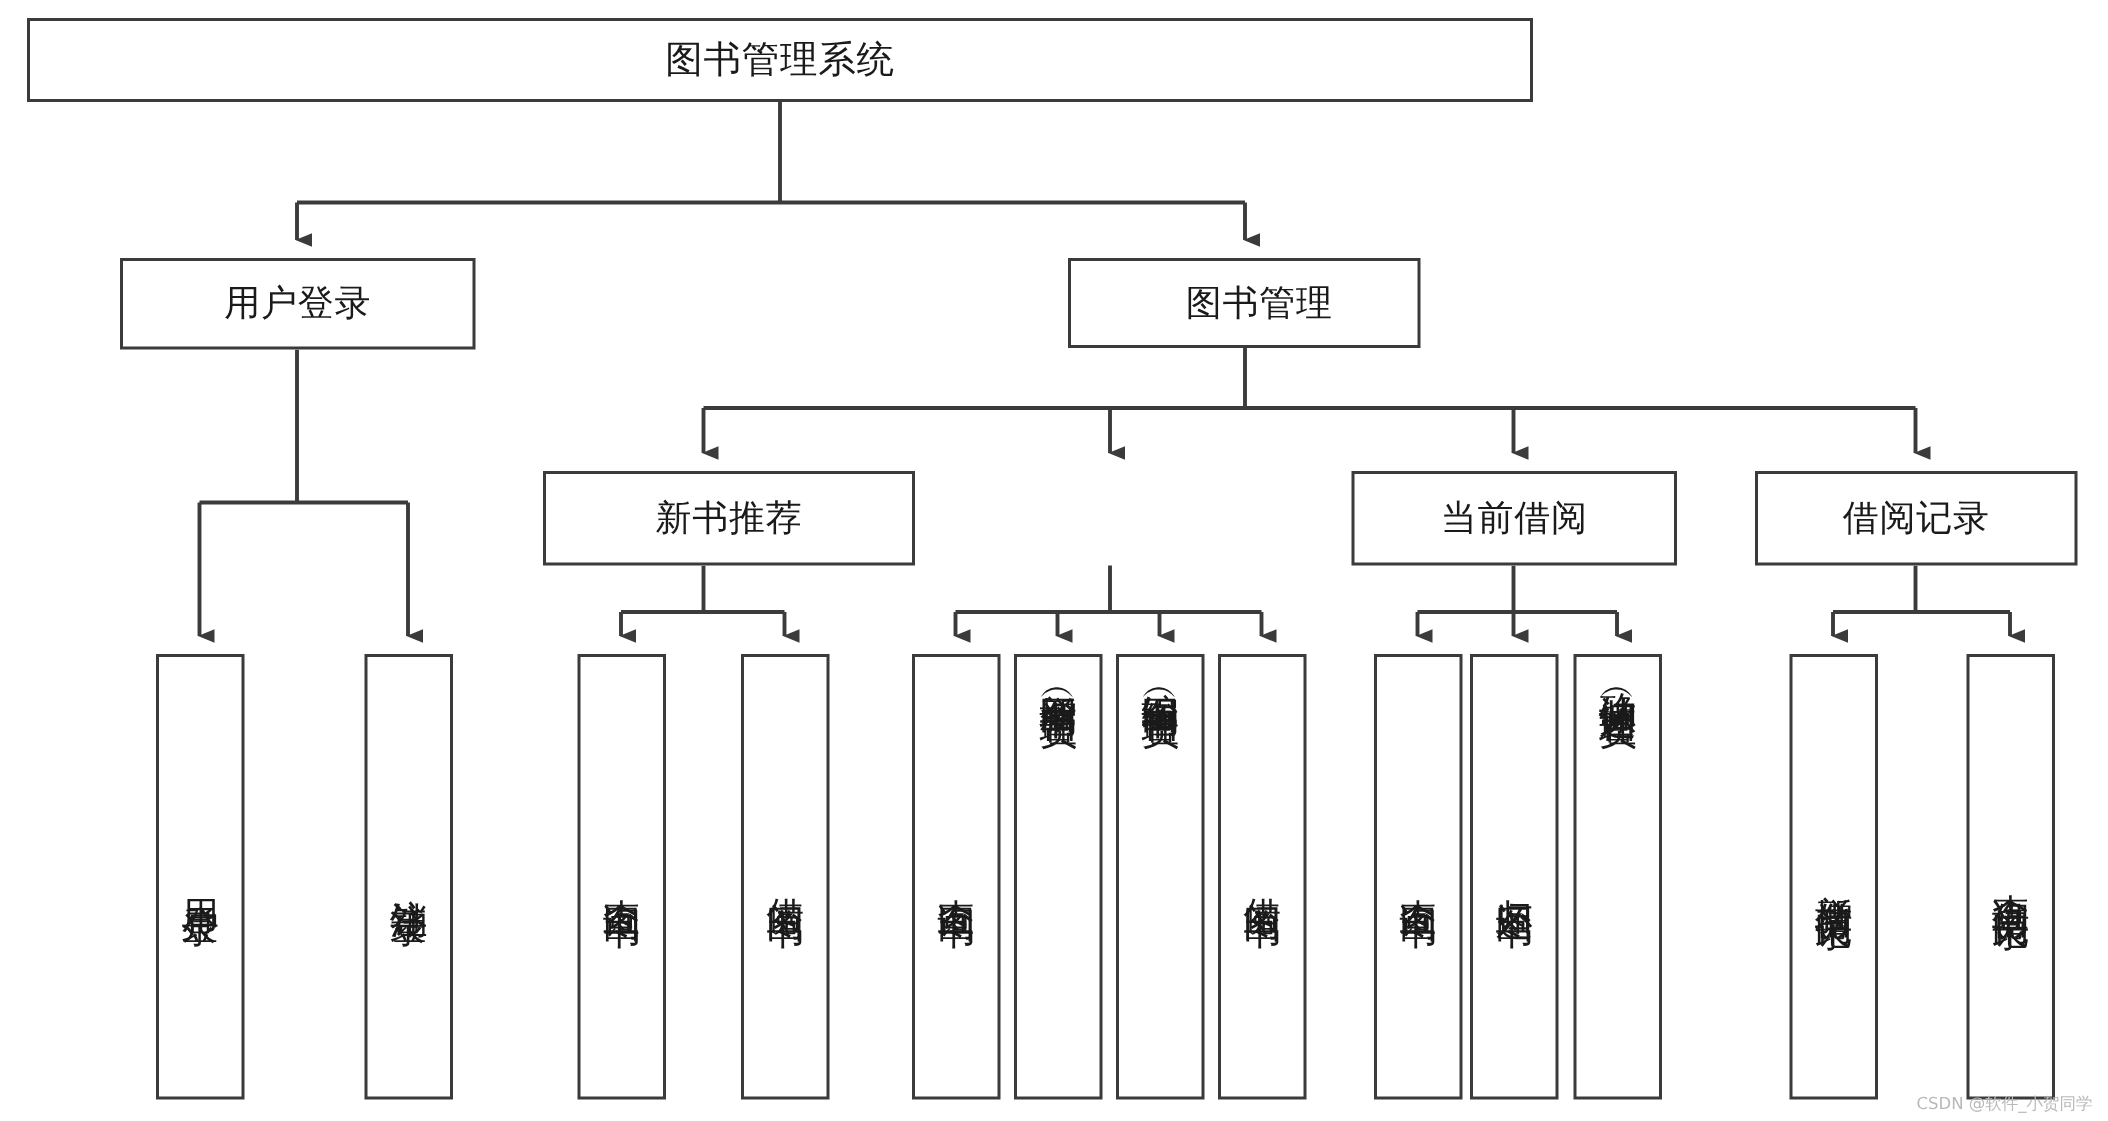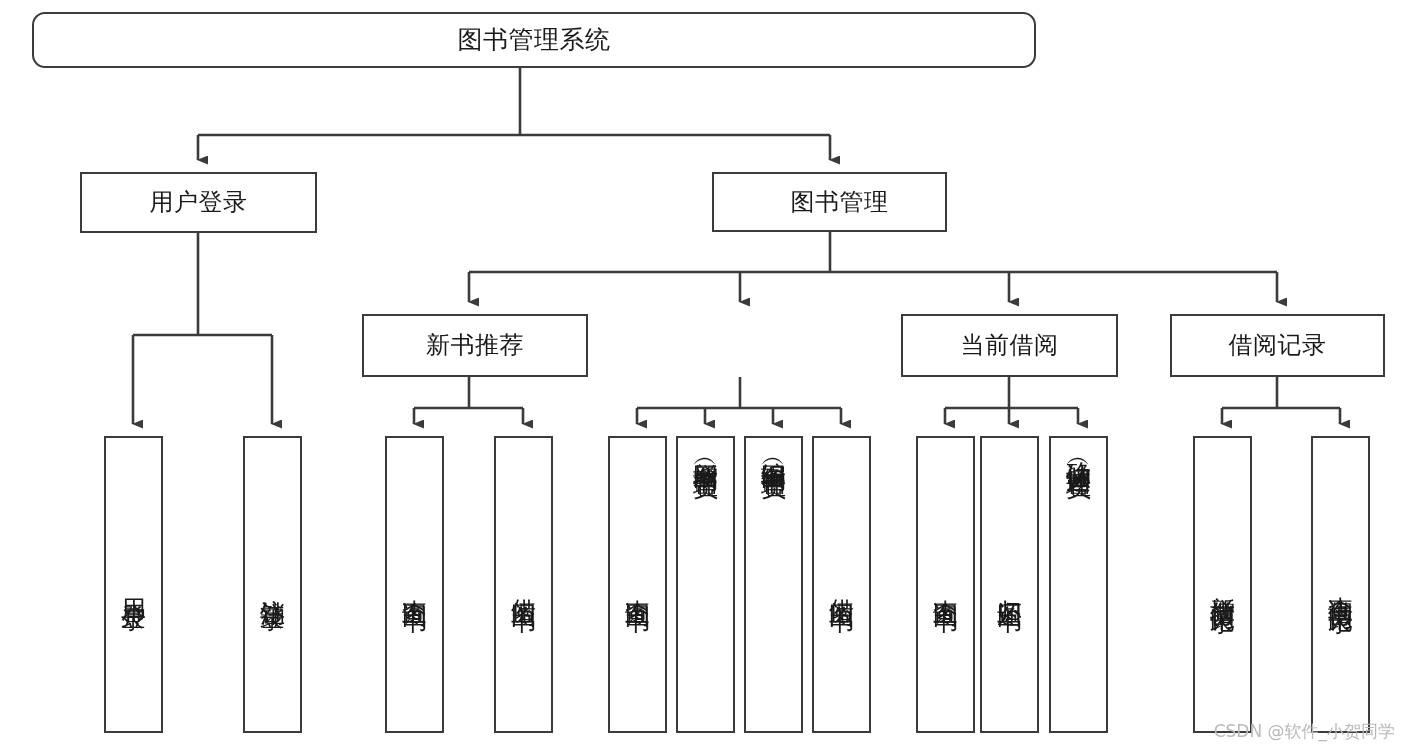--- a/index.html
+++ b/index.html
@@ -71,21 +71,21 @@
   }
   
   .node.vert.center {
     align-items: center;
     padding-top: 0;
   }
   #watermark {
     position: absolute;
     right: 10px;
     bottom: 4px;
-    font-size: 17px;
+    font-size: 11px;
     color: #b9b9b9;
     z-index: 5;
     white-space: nowrap;
     font-family: "DejaVu Sans", "Liberation Sans", sans-serif;
   }
 </style>
 </head>
 <body>
 
 <div id="diagram-root">
@@ -133,33 +133,33 @@
       <path d="M 1009,408 L 1009,424" marker-end="url(#arrowhead)"></path>
       <path d="M 1078,408 L 1078,424" marker-end="url(#arrowhead)"></path>
 
       <path d="M 1277,377 L 1277,408"></path>
       <path d="M 1222,408 L 1340,408"></path>
       <path d="M 1222,408 L 1222,424" marker-end="url(#arrowhead)"></path>
       <path d="M 1340,408 L 1340,424" marker-end="url(#arrowhead)"></path>
     </g>
   </svg>
 
-  <div class="node horiz root" style="left:32px; top:12px; width:1004px; height:56px;border-radius:13px;">
+  <div class="node horiz root" style="left:18px; top:12px; width:1004px; height:56px;">
     <span class="label">图书管理系统</span>
   </div>
 
   <div class="node horiz" style="left:80px; top:172px; width:237px; height:61px;">
     <span class="label">用户登录</span>
   </div>
 
   <div class="node horiz" style="left:712px; top:172px; width:235px; height:60px;padding-left:20px;">
     <span class="label">图书管理</span>
   </div>
 
-  <div class="node horiz" style="left:362px; top:314px; width:226px; height:63px;">
+  <div class="node horiz" style="left:362px; top:314px; width:248px; height:63px;">
     <span class="label">新书推荐</span>
   </div>
 
 
   <div class="node horiz" style="left:901px; top:314px; width:217px; height:63px;">
     <span class="label">当前借阅</span>
   </div>
 
   <div class="node horiz" style="left:1170px; top:314px; width:215px; height:63px;">
     <span class="label">借阅记录</span>

